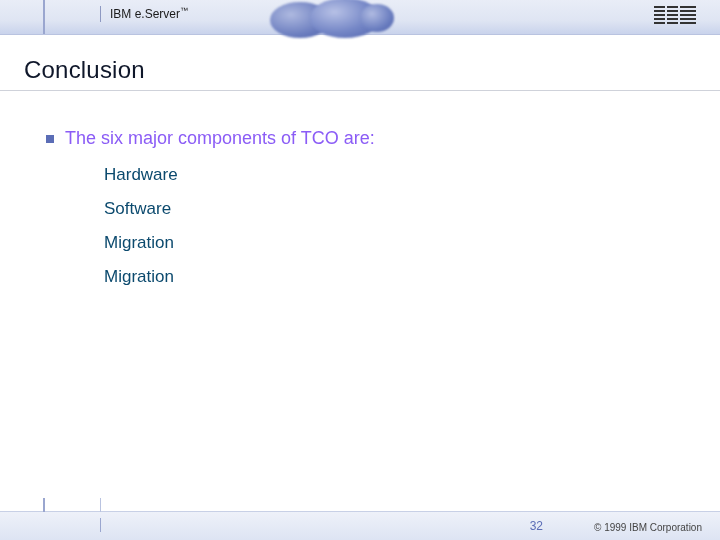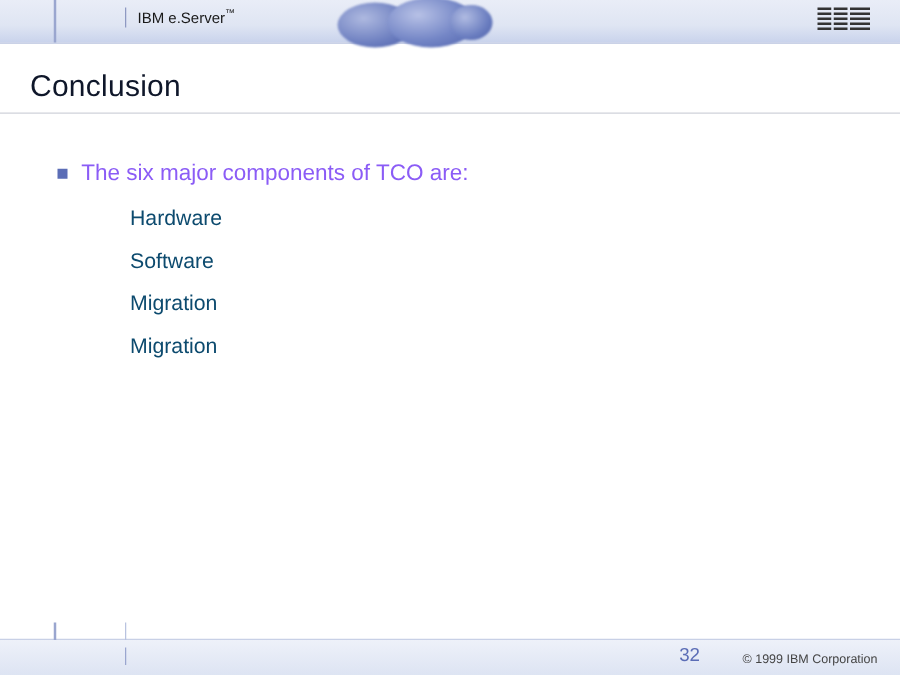--- a/index.html
+++ b/index.html
@@ -22,21 +22,21 @@
   .title-rule{position:absolute;left:0;top:90px;width:720px;height:1px;background:#cfd2da}
   .content{position:absolute;left:46px;top:128px;right:40px}
   .lead{font-size:18px;color:#8b5cf6;margin:0 0 16px}
   .sq{display:inline-block;width:8px;height:8px;background:#5b6db6;margin-right:11px;vertical-align:1px}
   .items{margin:0;padding:0 0 0 58px;list-style:none}
   .items li{font-size:17px;color:#0c4a6e;margin:0 0 14px}
   .footer{position:absolute;left:0;bottom:0;width:720px;height:28px;background:linear-gradient(to bottom,#eef1f9 0%,#dde4f3 100%);border-top:1px solid #c8d0e6}
   .footer-left-tick{position:absolute;left:43px;top:-14px;width:2px;height:14px;background:#9aa6cf}
   .footer-left-tick2{position:absolute;left:100px;top:6px;width:1px;height:14px;background:#9aa6cf}
   .footer-left-tick3{position:absolute;left:100px;top:-14px;width:1px;height:14px;background:#b9c3e0}
-  .page-num{position:absolute;right:160px;bottom:7px;font-size:15px;color:#5b6db6}
+  .page-num{position:absolute;right:177px;bottom:7px;font-size:12px;color:#5b6db6}
   .copyright{position:absolute;right:18px;bottom:7px;font-size:10px;color:#444}
 </style>
 </head>
 <body>
 
 <div class="header">
   <div class="header-left-tick"></div>
   <div class="header-left-tick2"></div>
   <div class="brand">
     <span>IBM e.Server</span><sup>™</sup>

